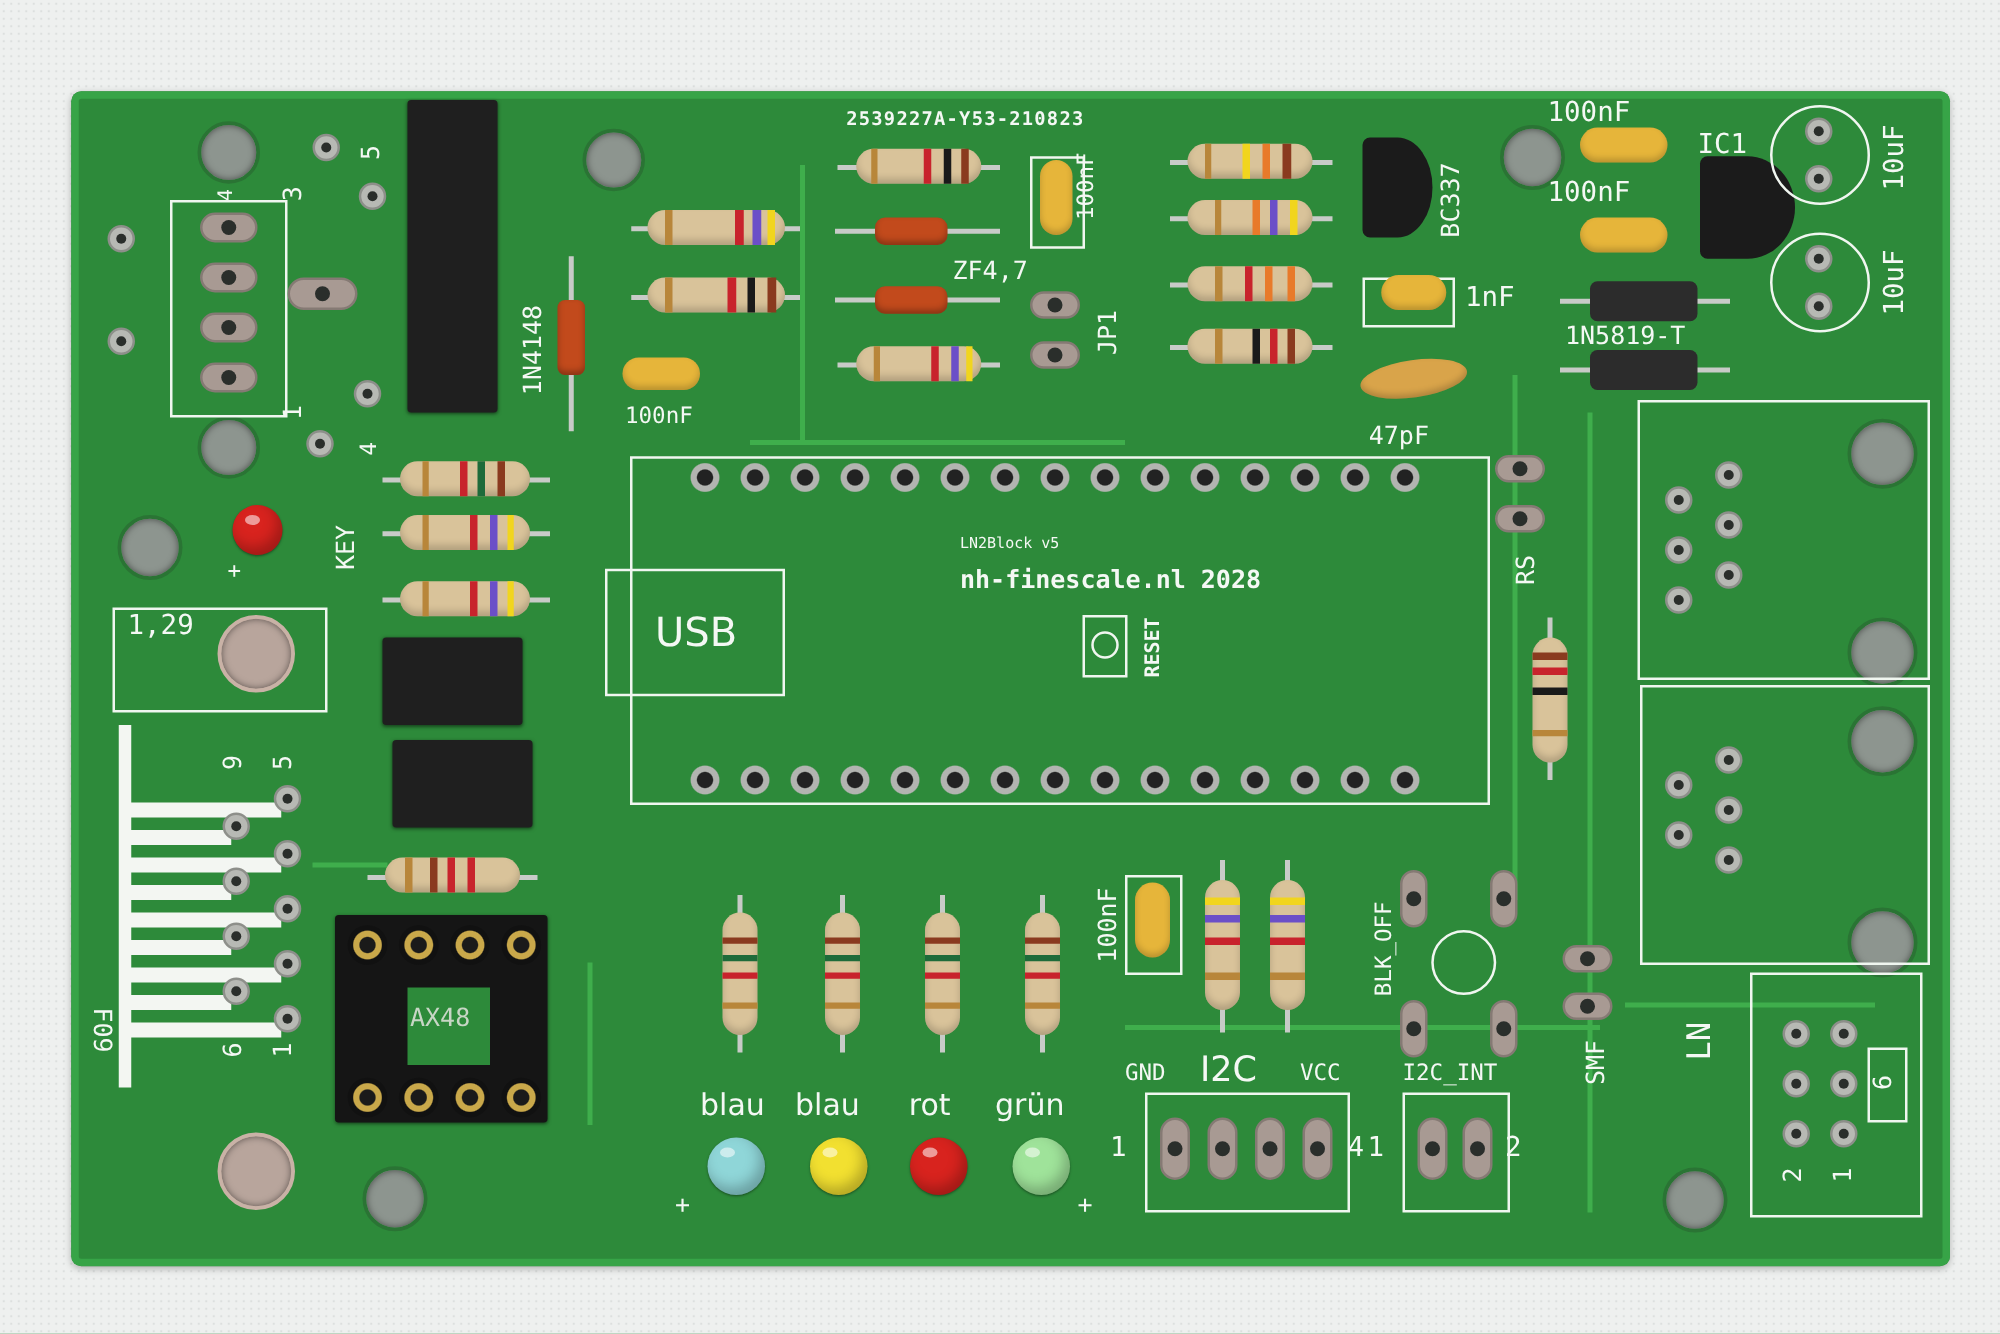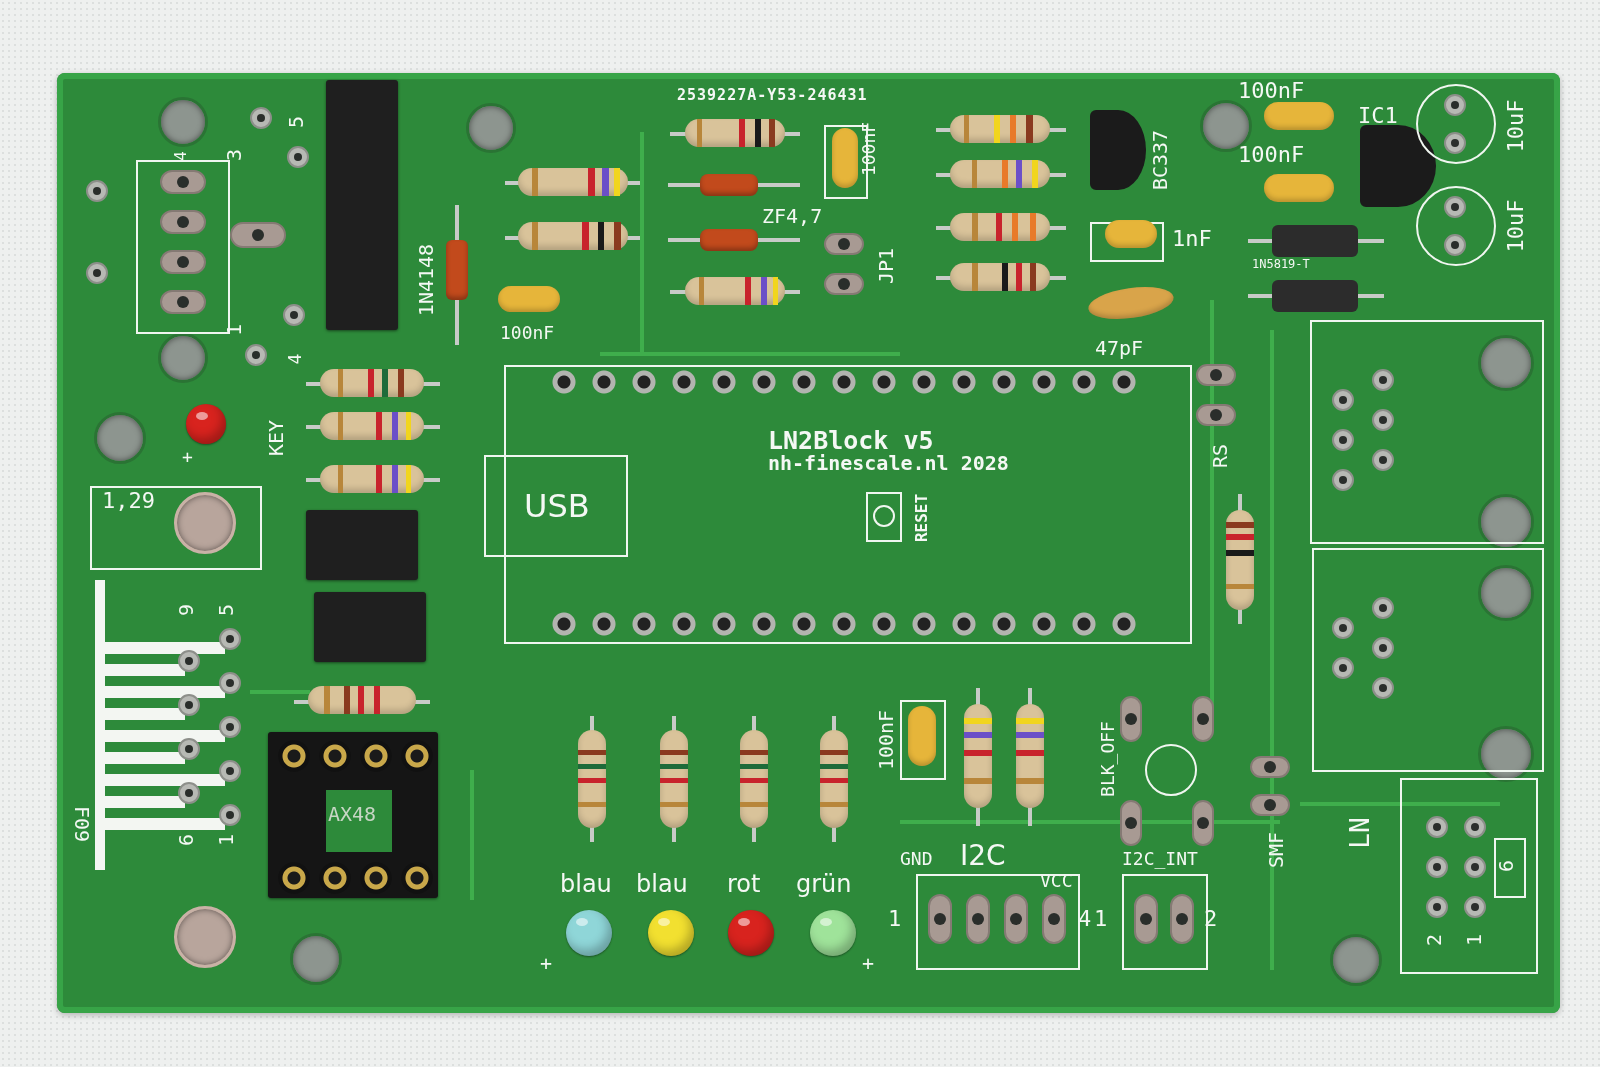--- a/index.html
+++ b/index.html
@@ -54,21 +54,21 @@
 
 <div class="trace" style="left:640px;top:132px;width:4px;height:220px;"></div>
 <div class="trace" style="left:600px;top:352px;width:300px;height:4px;"></div>
 <div class="trace" style="left:1270px;top:330px;width:4px;height:640px;"></div>
 <div class="trace" style="left:1210px;top:300px;width:4px;height:420px;"></div>
 <div class="trace" style="left:900px;top:820px;width:380px;height:4px;"></div>
 <div class="trace" style="left:470px;top:770px;width:4px;height:130px;"></div>
 <div class="trace" style="left:250px;top:690px;width:60px;height:4px;"></div>
 <div class="trace" style="left:1300px;top:802px;width:200px;height:4px;"></div>
 
-<div class="silk" style="left:677px;top:88px;font-size:15px;font-weight:bold;letter-spacing:1px;">2539227A-Y53-246431</div>
+<div class="silk" style="left:677px;top:88px;font-size:15px;font-weight:bold;letter-spacing:1px;">2539227A-Y53-210823</div>
 
 <div class="outline" style="left:136px;top:160px;width:90px;height:170px;"></div>
 <div class="opad" style="left:160px;top:170px;width:46px;height:24px;"></div>
 <div class="opad" style="left:160px;top:210px;width:46px;height:24px;"></div>
 <div class="opad" style="left:160px;top:250px;width:46px;height:24px;"></div>
 <div class="opad" style="left:160px;top:290px;width:46px;height:24px;"></div>
 <div class="opad" style="left:230px;top:222px;width:56px;height:26px;"></div>
 <div class="pad" style="left:250px;top:107px;"></div>
 <div class="pad" style="left:287px;top:146px;"></div>
 <div class="pad" style="left:283px;top:304px;"></div>
@@ -177,21 +177,21 @@
 <div class="outline" style="left:1416px;top:84px;width:76px;height:76px;border-radius:50%;"></div>
 <div class="outline" style="left:1416px;top:186px;width:76px;height:76px;border-radius:50%;"></div>
 <div class="pad" style="left:1444px;top:94px;"></div>
 <div class="pad" style="left:1444px;top:132px;"></div>
 <div class="pad" style="left:1444px;top:196px;"></div>
 <div class="pad" style="left:1444px;top:234px;"></div>
 <div class="silk" style="left:1490px;top:115px;font-size:22px;transform:rotate(-90deg);">10uF</div>
 <div class="silk" style="left:1490px;top:215px;font-size:22px;transform:rotate(-90deg);">10uF</div>
 <div class="lead" style="left:1248px;top:239px;width:136px;height:4px;"></div>
 <div class="pdiode" style="left:1272px;top:225px;width:86px;"></div>
-<div class="silk" style="left:1252px;top:258px;font-size:12px;">1N5819-T</div>
+<div class="silk" style="left:1252px;top:258px;font-size:20px;">1N5819-T</div>
 <div class="lead" style="left:1248px;top:294px;width:136px;height:4px;"></div>
 <div class="pdiode" style="left:1272px;top:280px;width:86px;"></div>
 
 <div class="led" style="left:186px;top:404px;width:40px;height:40px;background:#d8231e;"></div>
 <div class="silk" style="left:182px;top:448px;font-size:18px;">+</div>
 <div class="silk" style="left:258px;top:428px;font-size:20px;transform:rotate(-90deg);">KEY</div>
 
 <div class="lead" style="left:306px;top:382px;width:134px;height:4px;"></div>
 <div class="res" style="left:320px;top:369px;width:104px;">
   <div class="band" style="left:18px;top:0;width:5px;height:28px;background:#b8863a;"></div>
@@ -299,21 +299,21 @@
     <div class="pin"></div>
     <div class="pin"></div>
     <div class="pin"></div>
     <div class="pin"></div>
     <div class="pin"></div>
     <div class="pin"></div>
     <div class="pin"></div>
 </div>
 <div class="outline" style="left:484px;top:455px;width:140px;height:98px;"></div>
 <div class="silk" style="left:524px;top:490px;font-size:32px;font-family:'DejaVu Sans',sans-serif;">USB</div>
-<div class="silk" style="left:768px;top:428px;font-size:25px;font-weight:bold;">LN2Block v5</div>
+<div class="silk" style="left:768px;top:428px;font-size:12px;font-weight:normal;">LN2Block v5</div>
 <div class="silk" style="left:768px;top:453px;font-size:20px;font-weight:bold;">nh-finescale.nl 2028</div>
 <div class="outline" style="left:866px;top:492px;width:32px;height:46px;"></div>
 <div class="outline" style="left:873px;top:505px;width:18px;height:18px;border-radius:50%;"></div>
 <div class="silk" style="left:898px;top:510px;font-size:16px;font-weight:bold;transform:rotate(-90deg);">RESET</div>
 
 <div class="opad" style="left:1196px;top:364px;width:40px;height:22px;"></div>
 <div class="opad" style="left:1196px;top:404px;width:40px;height:22px;"></div>
 <div class="silk" style="left:1208px;top:446px;font-size:20px;transform:rotate(-90deg);">RS</div>
 <div class="lead" style="left:1238px;top:494px;width:4px;height:130px;"></div>
 <div class="res v" style="left:1226px;top:510px;height:100px;">
@@ -413,21 +413,21 @@
 
 <div class="silk" style="left:1070px;top:750px;font-size:18px;transform:rotate(-90deg);">BLK_OFF</div>
 <div class="opad" style="left:1120px;top:696px;width:22px;height:46px;"></div>
 <div class="opad" style="left:1192px;top:696px;width:22px;height:46px;"></div>
 <div class="opad" style="left:1120px;top:800px;width:22px;height:46px;"></div>
 <div class="opad" style="left:1192px;top:800px;width:22px;height:46px;"></div>
 <div class="outline" style="left:1145px;top:744px;width:48px;height:48px;border-radius:50%;"></div>
 
 <div class="silk" style="left:900px;top:850px;font-size:18px;">GND</div>
 <div class="silk" style="left:960px;top:842px;font-size:28px;font-family:'DejaVu Sans',sans-serif;">I2C</div>
-<div class="silk" style="left:1040px;top:872px;font-size:18px;">VCC</div>
+<div class="silk" style="left:1040px;top:850px;font-size:18px;">VCC</div>
 <div class="outline" style="left:916px;top:874px;width:160px;height:92px;"></div>
 <div class="opad" style="left:928px;top:894px;width:24px;height:50px;"></div>
 <div class="opad" style="left:966px;top:894px;width:24px;height:50px;"></div>
 <div class="opad" style="left:1004px;top:894px;width:24px;height:50px;"></div>
 <div class="opad" style="left:1042px;top:894px;width:24px;height:50px;"></div>
 <div class="silk" style="left:888px;top:908px;font-size:22px;">1</div>
 <div class="silk" style="left:1078px;top:908px;font-size:22px;">4</div>
 <div class="silk" style="left:1094px;top:908px;font-size:22px;">1</div>
 <div class="silk" style="left:1122px;top:850px;font-size:18px;">I2C_INT</div>
 <div class="outline" style="left:1122px;top:874px;width:82px;height:92px;"></div>

